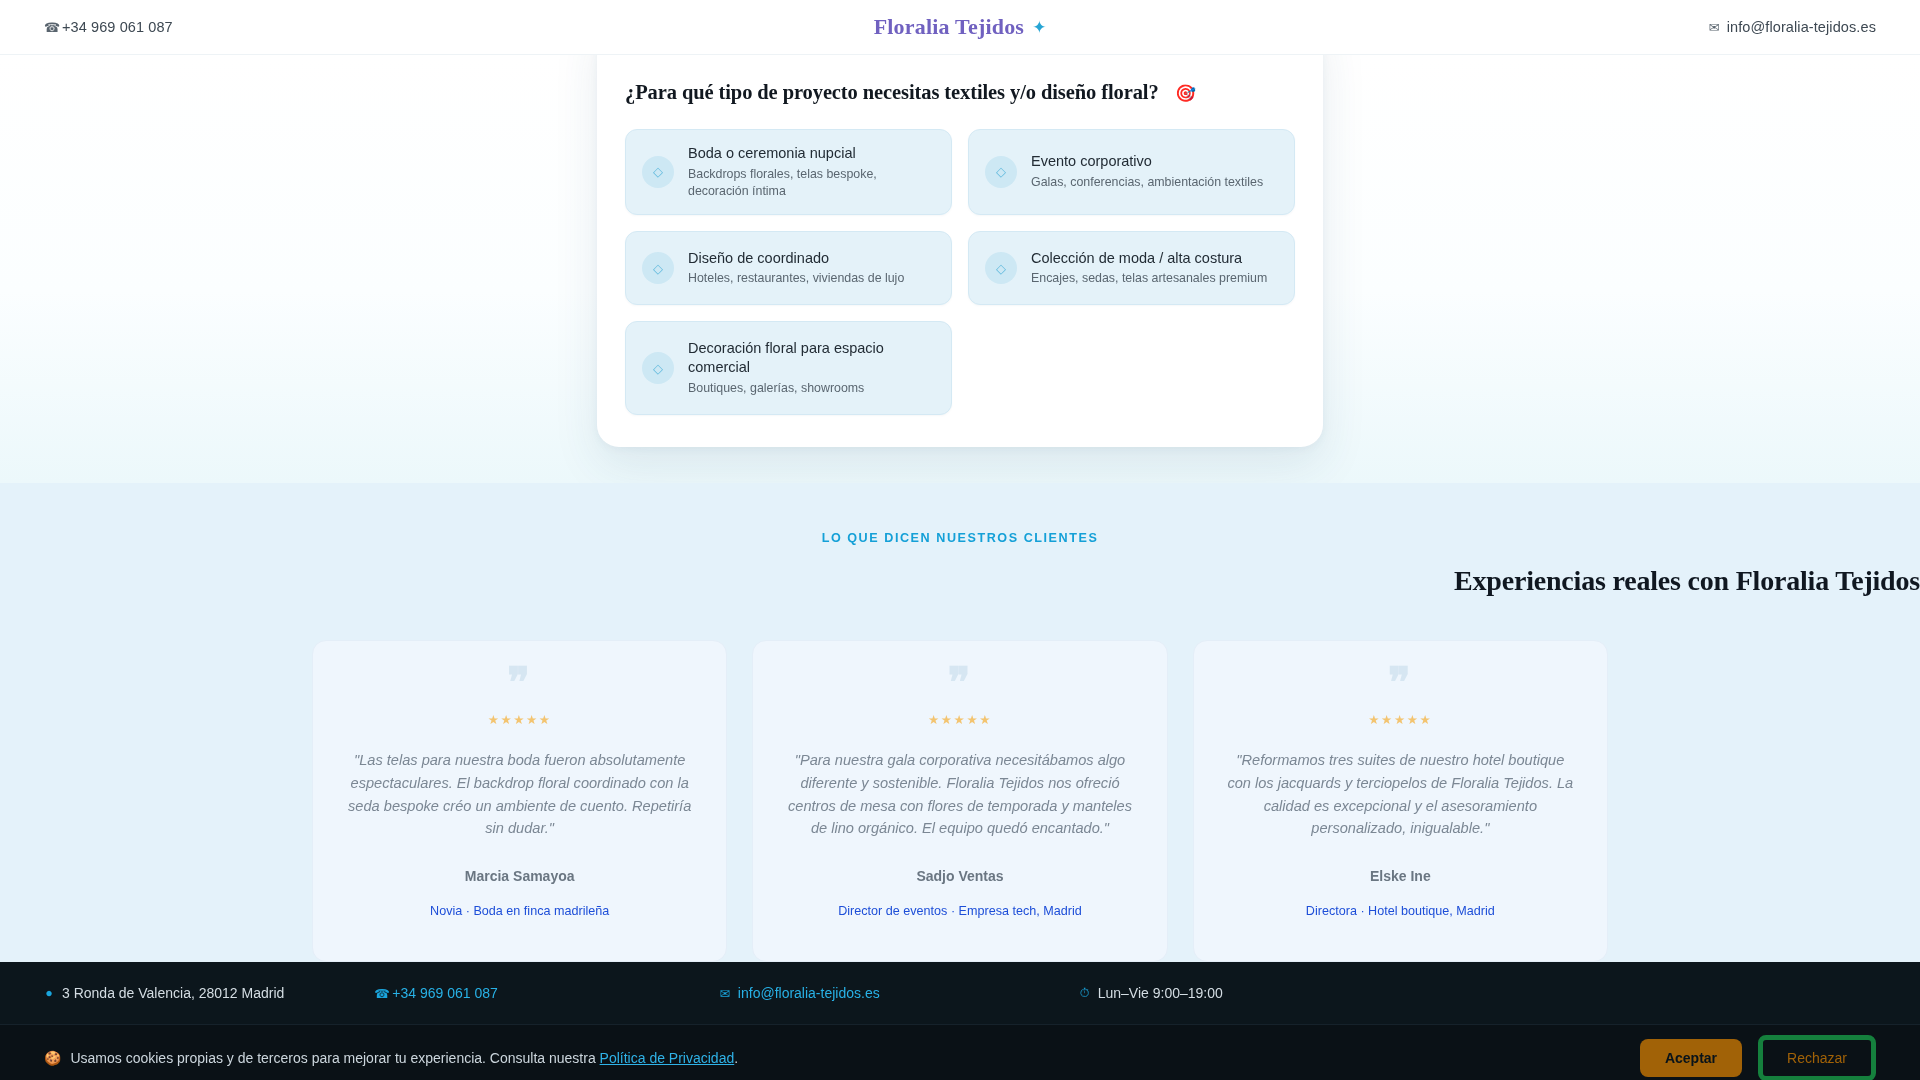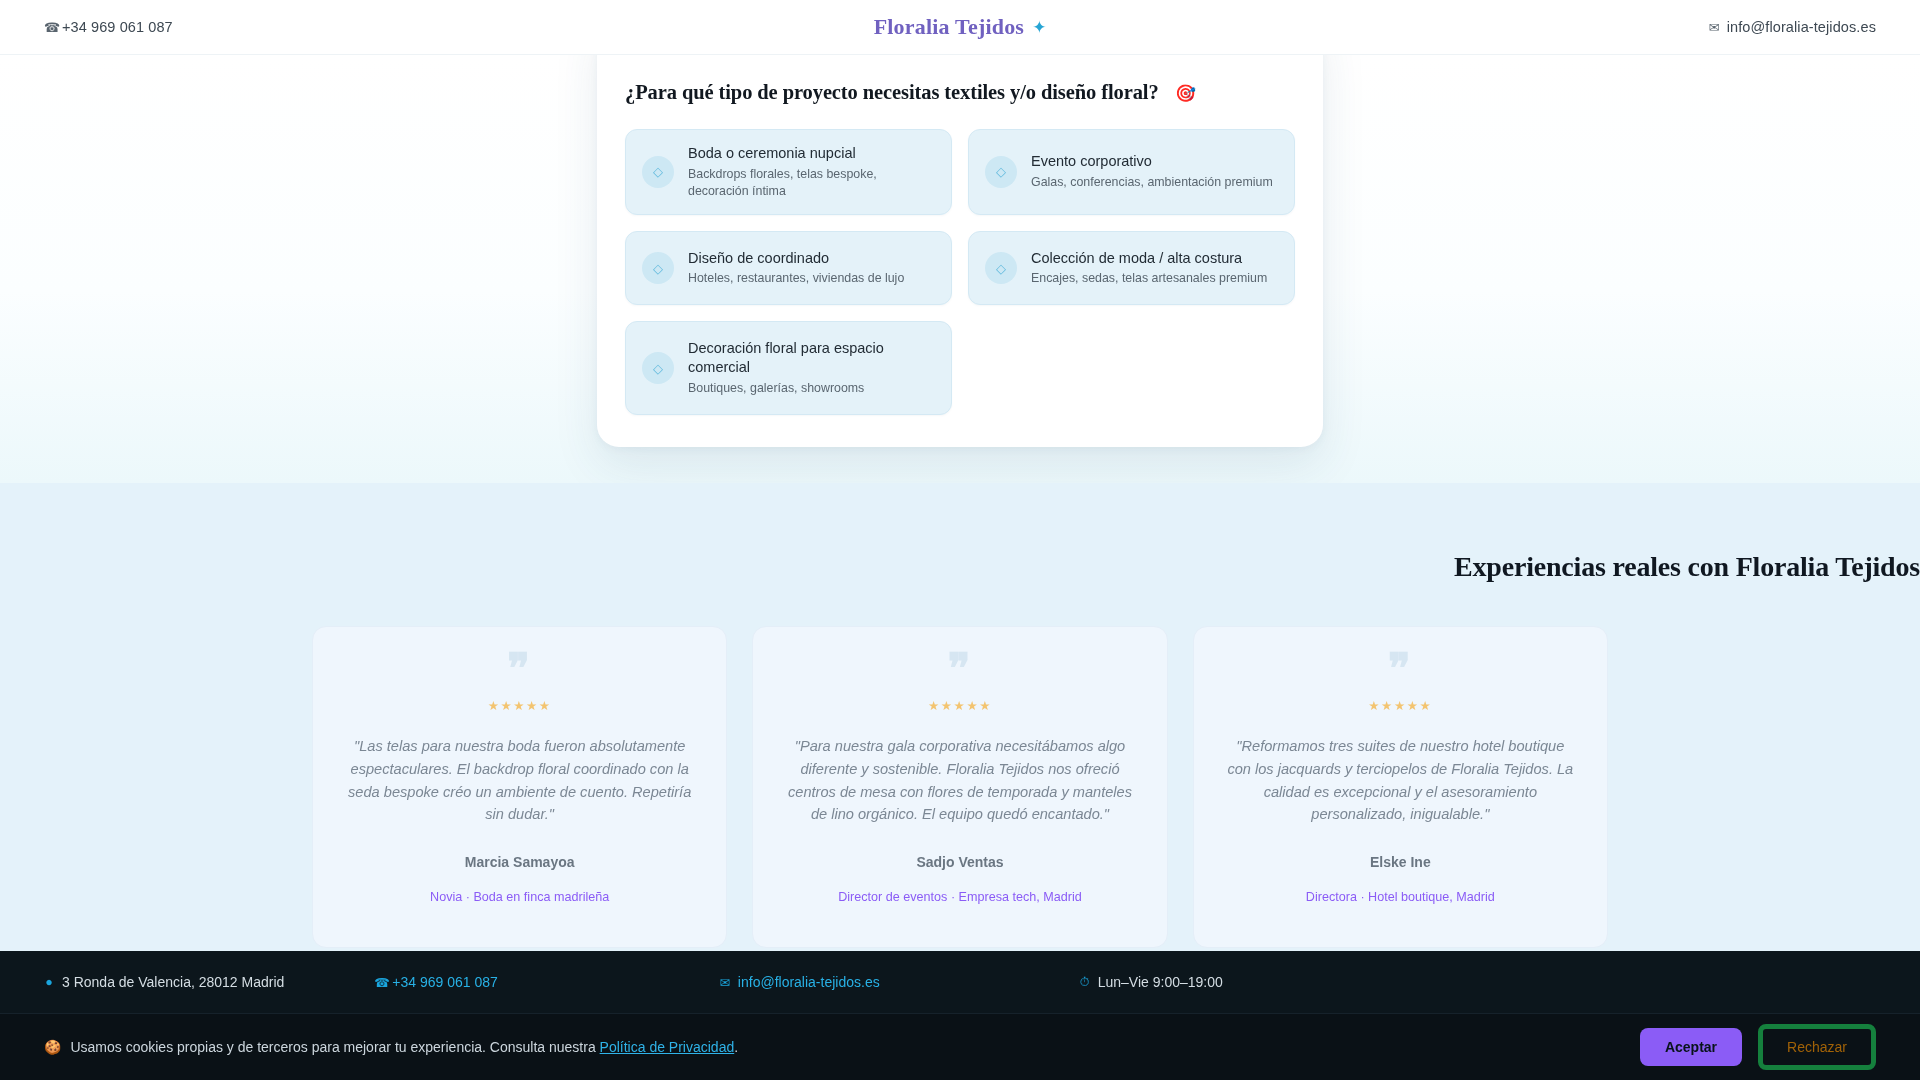--- a/index.html
+++ b/index.html
@@ -235,21 +235,21 @@
   }
   .tname {
     margin-top: 28px;
     font-size: 14px;
     font-weight: bold;
     color: #6a7682;
   }
   .trole {
     margin-top: 20px;
     font-size: 12.6px;
-    color: #8b5cf6;
+    color: #1d4ed8;
   }
 
   
   .footer {
     height: 62px;
     min-height: 62px;
     background: #0c161c;
     display: flex;
     align-items: center;
     padding: 0 44px;
@@ -316,21 +316,21 @@
   .btn {
     font-family: "Liberation Sans", sans-serif;
     font-size: 14px;
     border-radius: 8px;
     padding: 11px 24px;
     cursor: pointer;
     border: 1px solid transparent;
     line-height: 1;
   }
   .btn-accept {
-    background: #8b5cf6;
+    background: #a16207;
     color: #08131a;
     font-weight: bold;
     text-align: center;
   }
   .btn-reject {
     background: transparent;
     color: #a16207;
     border: 5px solid #15803d;
   }
 </style>
@@ -377,21 +377,21 @@
           <span class="option-text">
             <span class="option-title" style="display:block">Boda o ceremonia nupcial</span>
             <span class="option-sub" style="display:block">Backdrops florales, telas bespoke, decoración íntima</span>
           </span>
         </div>
 
         <div class="option">
           <span class="option-icon">◇</span>
           <span class="option-text">
             <span class="option-title" style="display:block">Evento corporativo</span>
-            <span class="option-sub" style="display:block">Galas, conferencias, ambientación premium</span>
+            <span class="option-sub" style="display:block">Galas, conferencias, ambientación textiles</span>
           </span>
         </div>
 
         <div class="option">
           <span class="option-icon">◇</span>
           <span class="option-text">
             <span class="option-title" style="display:block">Diseño de coordinado</span>
             <span class="option-sub" style="display:block">Hoteles, restaurantes, viviendas de lujo</span>
           </span>
         </div>
@@ -410,20 +410,21 @@
             <span class="option-title" style="display:block">Decoración floral para espacio comercial</span>
             <span class="option-sub" style="display:block">Boutiques, galerías, showrooms</span>
           </span>
         </div>
 
       </div>
     </div>
   </section>
 
   <section class="testimonials">
+    <div class="eyebrow">LO QUE DICEN NUESTROS CLIENTES</div>
     <h2 class="section-title">Experiencias reales con Floralia Tejidos</h2>
 
     <div class="cards">
 
       <article class="tcard">
         <div class="quote-mark">❞</div>
         <div class="stars">★★★★★</div>
         <p class="tquote">"Las telas para nuestra boda fueron absolutamente espectaculares. El backdrop floral coordinado con la seda bespoke créo un ambiente de cuento. Repetiría sin dudar."</p>
         <div class="tname">Marcia Samayoa</div>
         <div class="trole">Novia · Boda en finca madrileña</div>

